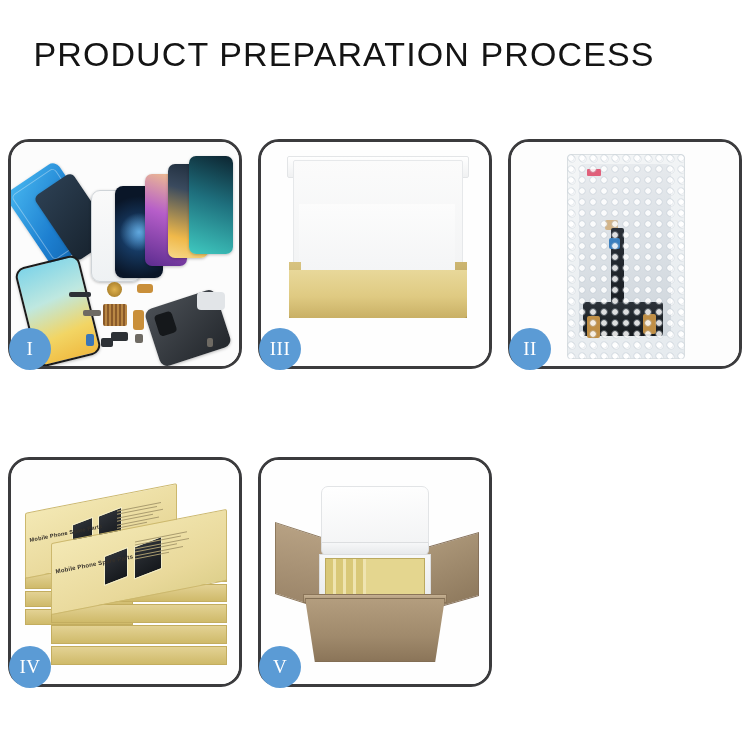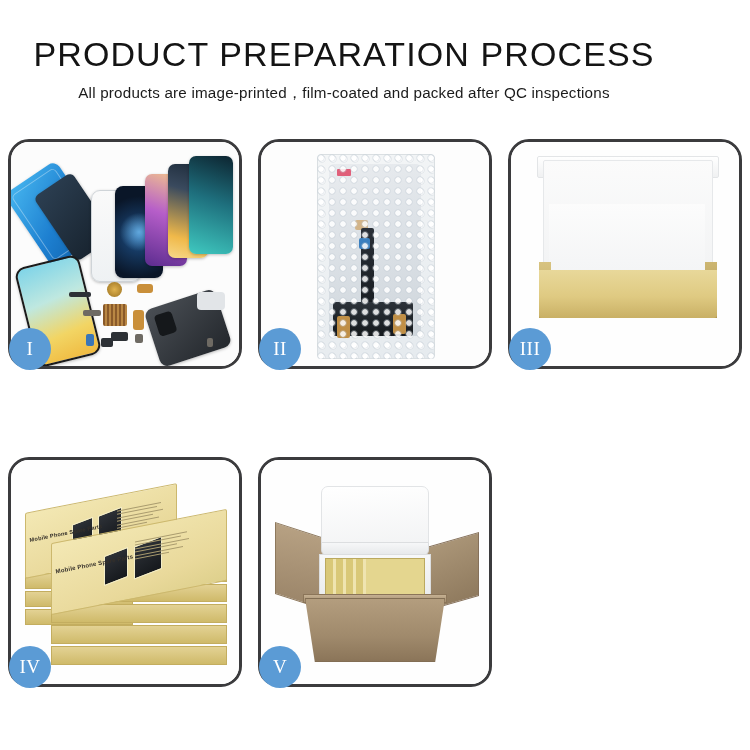--- a/index.html
+++ b/index.html
@@ -407,21 +407,20 @@
     border-radius: 3px;
   }
 </style>
 </head>
 <body>
 
 <div class="page">
 
   <div class="header">
     <div class="title">PRODUCT PREPARATION PROCESS</div>
-    <div class="subtitle">All products are image-printed，film-coated and packed after QC inspections</div>
   </div>
 
   <div class="grid">
 
     <div class="panel">
       <div class="panel-inner p1">
         <div class="scr scr-blue"></div>
         <div class="scr scr-dark"></div>
         <div class="scr scr-tempered"></div>
         <div class="scr scr-ip"></div>
@@ -441,46 +440,46 @@
         <div class="part" style="left:75px;top:192px;width:8px;height:12px;background:#3a76b8;"></div>
         <div class="part dark" style="left:90px;top:196px;width:12px;height:9px;"></div>
         <div class="part" style="left:124px;top:192px;width:8px;height:9px;"></div>
         <div class="part" style="left:196px;top:196px;width:6px;height:9px;"></div>
         <div class="part" style="left:186px;top:150px;width:28px;height:18px;background:#e2e5e8;border-radius:4px;"></div>
       </div>
       <div class="badge">I</div>
     </div>
 
     <div class="panel">
+      <div class="panel-inner p3">
+        <div class="b3-lid-top"></div>
+        <div class="b3-lid"></div>
+        <div class="b3-foam"></div>
+        <div class="b3-wrap"></div>
+        <div class="b3-lsidewall"></div>
+        <div class="b3-rsidewall"></div>
+        <div class="b3-front"></div>
+      </div>
+      <div class="badge">III</div>
+    </div>
+
+    <div class="panel">
       <div class="panel-inner p2">
         <div class="bubble-bag"></div>
         <div class="lcd-panel"></div>
         <div class="lcd-tape"></div>
         <div class="lcd-pad"></div>
         <div class="lcd-flex"></div>
         <div class="lcd-conn"></div>
         <div class="lcd-bottom"></div>
         <div class="lcd-gold-l"></div>
         <div class="lcd-gold-r"></div>
         <div class="bubble-overlay"></div>
       </div>
       <div class="badge">II</div>
-    </div>
-
-    <div class="panel">
-      <div class="panel-inner p3">
-        <div class="b3-lid-top"></div>
-        <div class="b3-lid"></div>
-        <div class="b3-foam"></div>
-        <div class="b3-wrap"></div>
-        <div class="b3-lsidewall"></div>
-        <div class="b3-rsidewall"></div>
-        <div class="b3-front"></div>
-      </div>
-      <div class="badge">III</div>
     </div>
 
     <div class="panel">
       <div class="panel-inner p4">
 
         <div class="kb-side" style="left:14px;top:78px;width:108px;height:15px;"></div>
         <div class="kb-side" style="left:14px;top:95px;width:108px;height:16px;"></div>
         <div class="kb-side" style="left:14px;top:113px;width:108px;height:16px;"></div>
         <div class="kb-side" style="left:14px;top:131px;width:108px;height:16px;"></div>
         <div class="kb-side" style="left:14px;top:149px;width:108px;height:16px;"></div>

